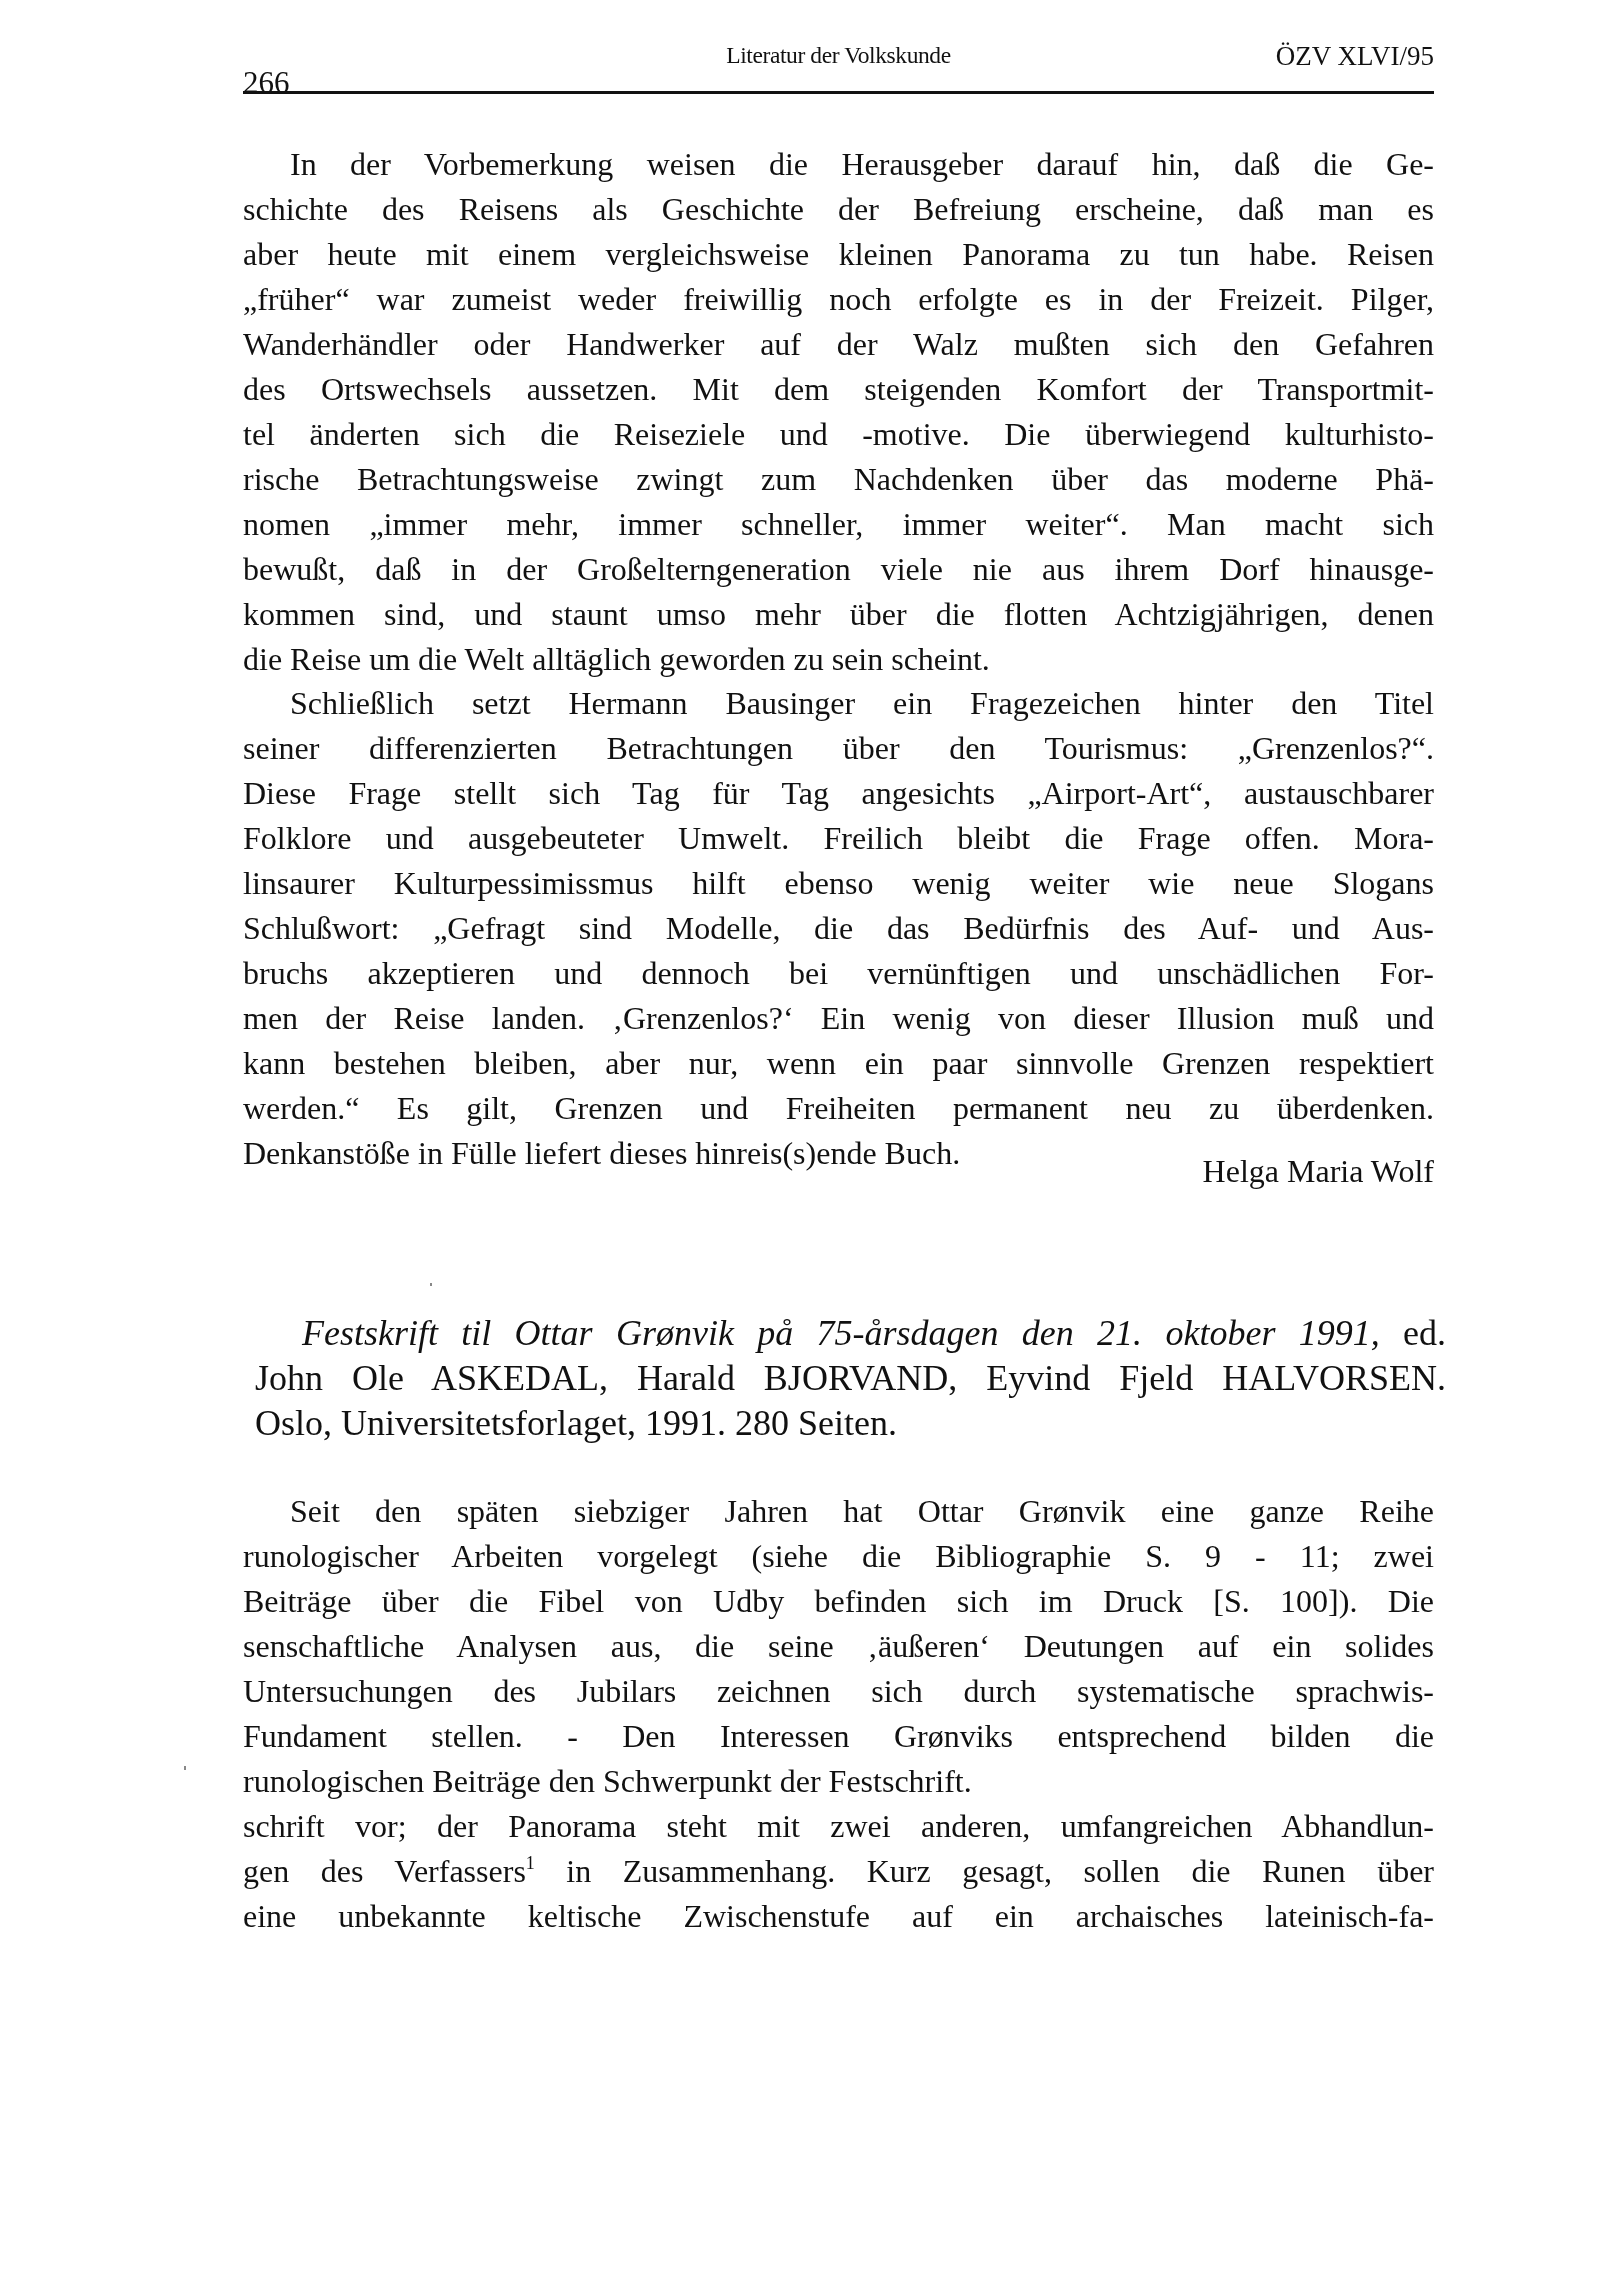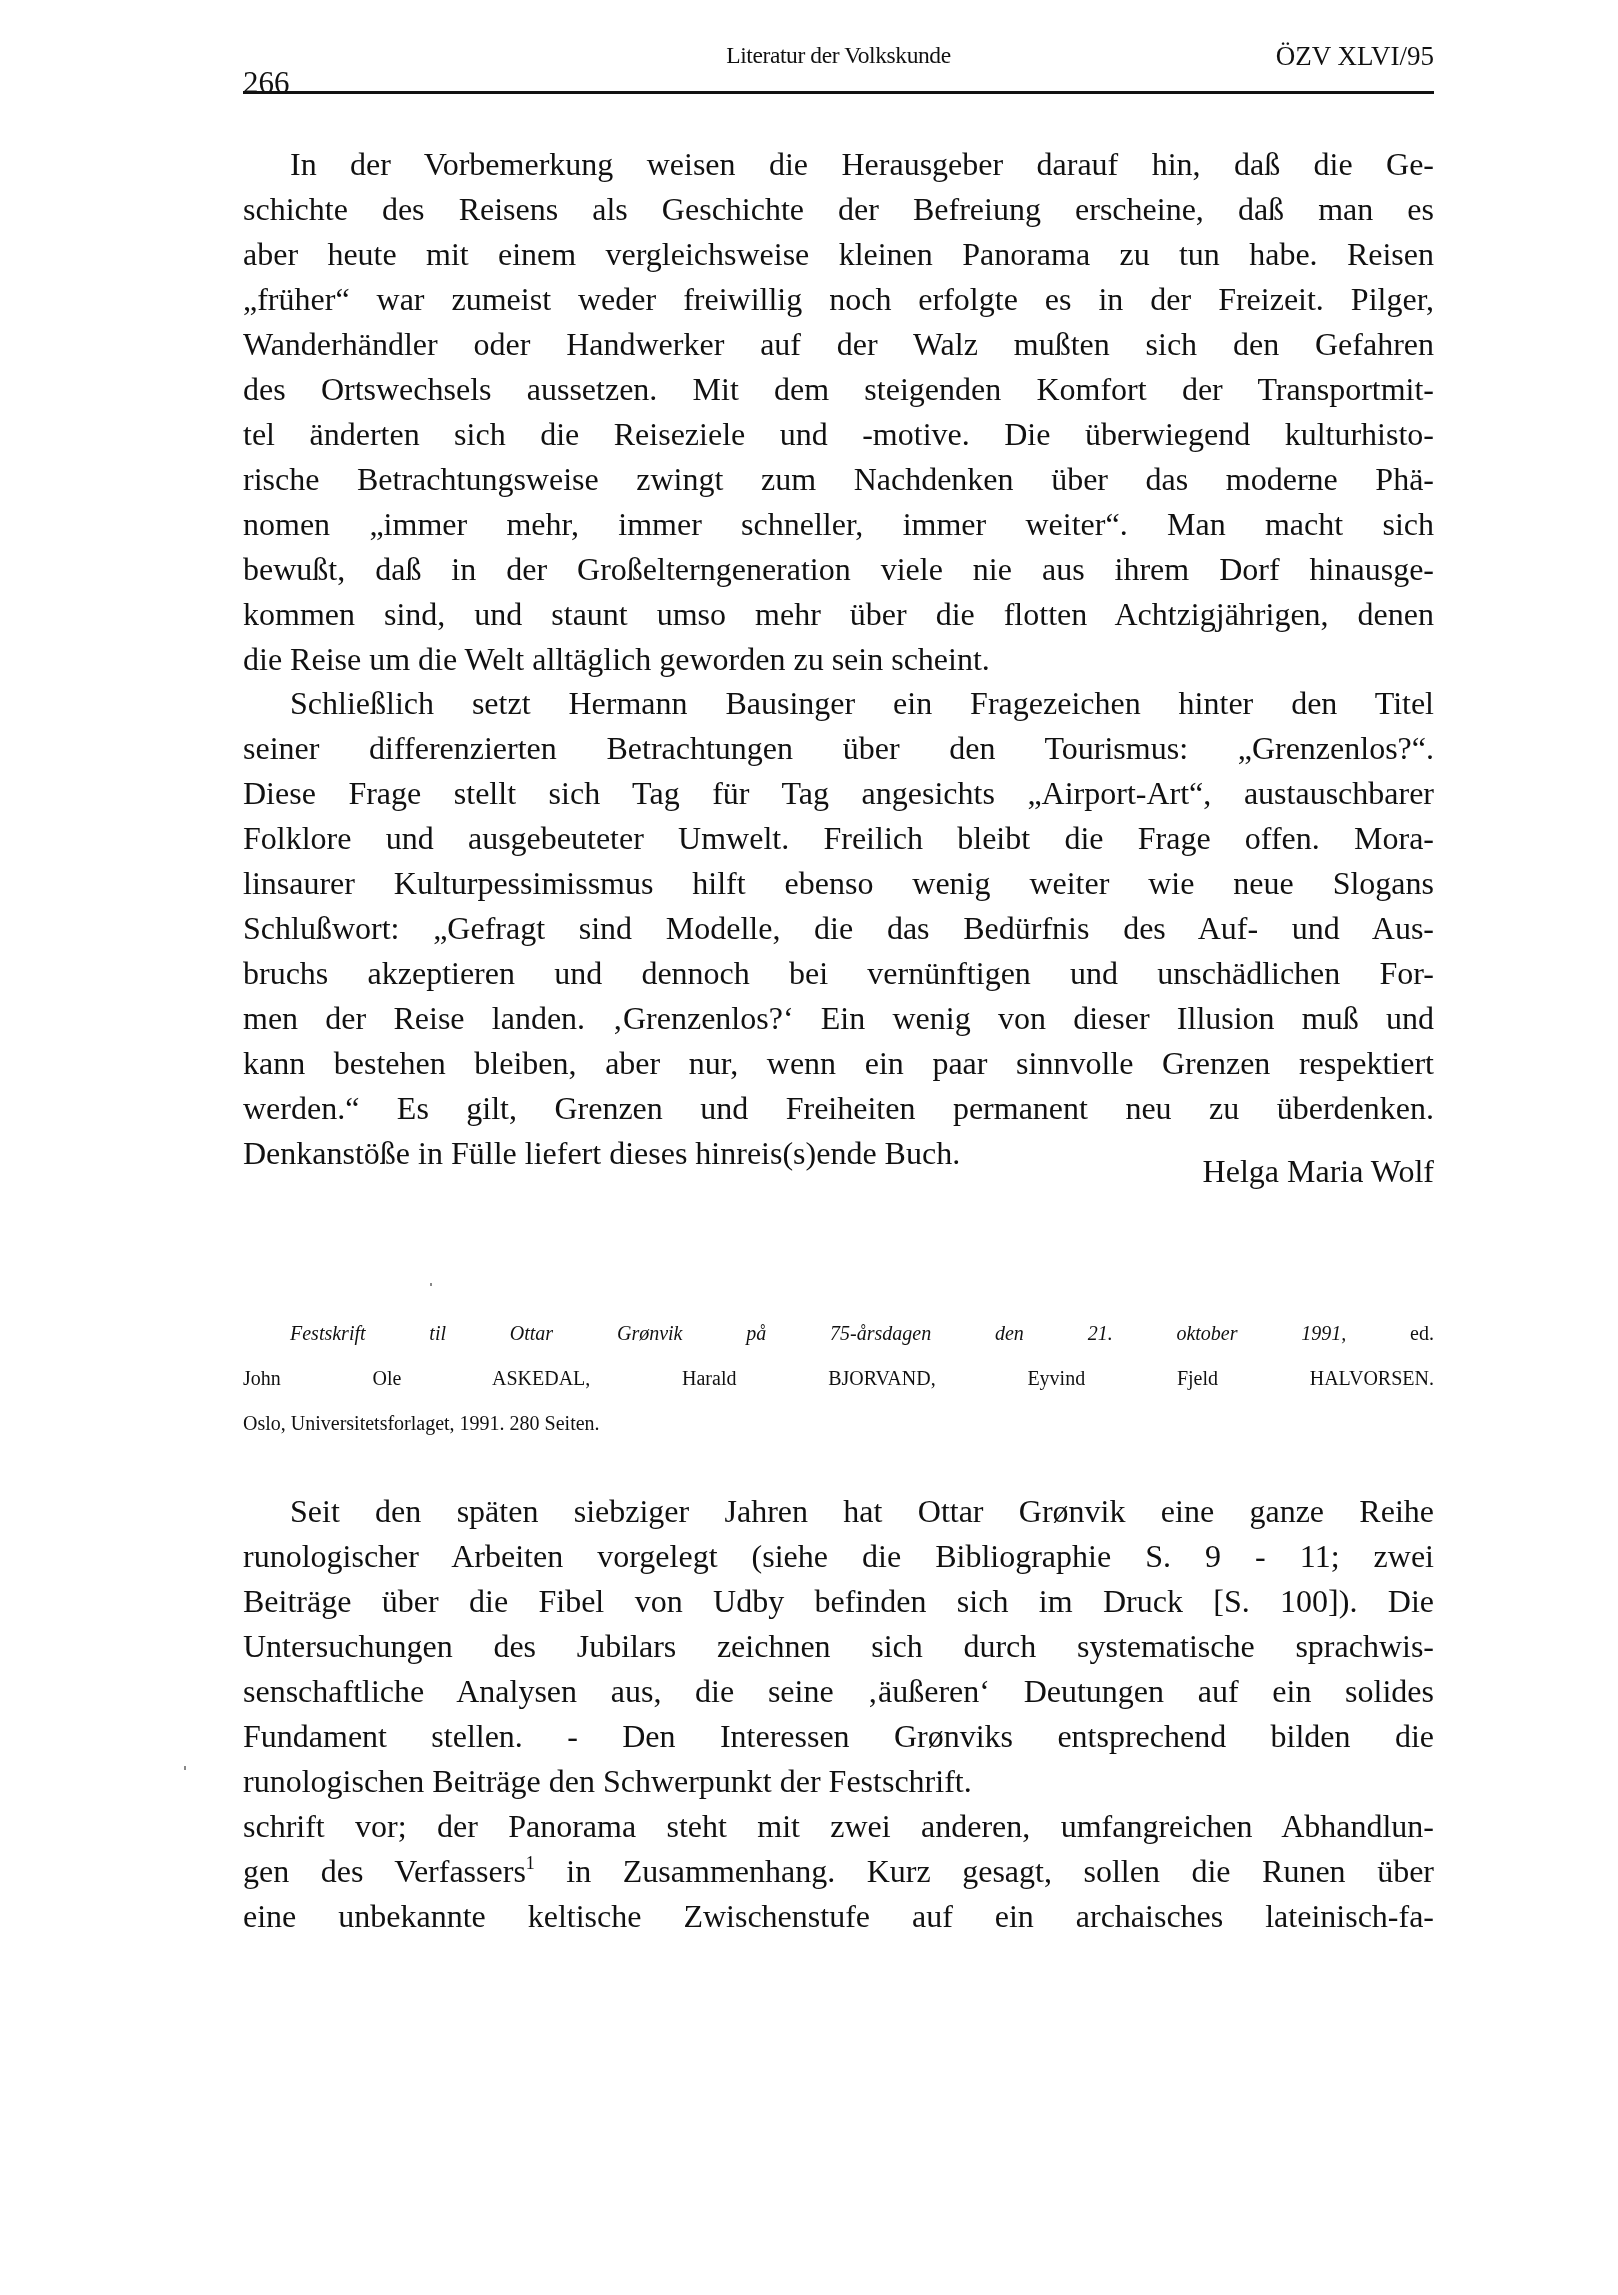--- a/index.html
+++ b/index.html
@@ -11,21 +11,21 @@
   .running-head .pn { position: absolute; left: 0; top: 18px; font-size: 31px; margin-top: 8px; }
   .running-head .title { position: absolute; left: 0; right: 0; top: 3.2px; text-align: center;
                          font-family: Liberation Serif, serif; font-size: 23.5px; letter-spacing: -0.4px; }
   .running-head .vol { position: absolute; right: 0; top: 1.6px; font-size: 27px; }
   .rule { position: absolute; top: 91px; left: 0; width: 1191px; height: 3.2px; background: #111; }
   .block { position: absolute; left: 0; width: 1191px; font-size: 32px; line-height: 45px; }
   .block p { margin: 0; text-align: justify; text-align-last: justify; }
   .block p.last { text-align-last: left; }
   .indent { text-indent: 47px; }
   .sig { position: absolute; right: 0; width: 1191px; text-align: right; font-size: 32px; }
-  .biblio { position: absolute; left: 0; width: 1191px; font-size: 20px; line-height: 45px; }
+  .biblio { position: absolute; left: 12px; width: 1191px; font-size: 36px; line-height: 45px; }
   .biblio p { margin: 0; text-align: justify; text-align-last: justify; }
   .biblio p.last { text-align-last: left; }
   .it { font-style: italic; }
   sup { font-size: 18px; vertical-align: 13px; line-height: 0; }
   .speck { position: absolute; width: 2.4px; height: 4.9px; background: #888; }
 </style>
 </head>
 <body>
 
 <div class="page">
@@ -71,22 +71,22 @@
   <div class="biblio" style="top:1311px;">
     <p class="indent"><span class="it">Festskrift til Ottar Grønvik på 75-årsdagen den 21. oktober 1991,</span><span> ed.</span></p>
     <p><span>John Ole ASKEDAL, Harald BJORVAND, Eyvind Fjeld HALVORSEN.</span></p>
     <p class="last"><span>Oslo, Universitetsforlaget, 1991. 280 Seiten.</span></p>
   </div>
 
   <div class="block" style="top:1489px;" id="r2p1">
       <p class="indent"><span>Seit den späten siebziger Jahren hat Ottar Grønvik eine ganze Reihe</span></p>
       <p><span>runologischer Arbeiten vorgelegt (siehe die Bibliographie S. 9 - 11; zwei</span></p>
       <p><span>Beiträge über die Fibel von Udby befinden sich im Druck [S. 100]). Die</span></p>
+      <p><span>senschaftliche Analysen aus, die seine ‚äußeren‘ Deutungen auf ein solides</span></p>
       <p><span>Untersuchungen des Jubilars zeichnen sich durch systematische sprachwis-</span></p>
-      <p><span>senschaftliche Analysen aus, die seine ‚äußeren‘ Deutungen auf ein solides</span></p>
       <p><span>Fundament stellen. - Den Interessen Grønviks entsprechend bilden die</span></p>
       <p class=" last"><span>runologischen Beiträge den Schwerpunkt der Festschrift.</span></p>
     </div>
 
   <div class="block" style="top:1804px;">
     <p><span>schrift vor; der Panorama steht mit zwei anderen, umfangreichen Abhandlun-</span></p>
     <p><span>gen des Verfassers</span><sup>1</sup><span> in Zusammenhang. Kurz gesagt, sollen die Runen über</span></p>
     <p><span>eine unbekannte keltische Zwischenstufe auf ein archaisches lateinisch-fa-</span></p>
   </div>
 

